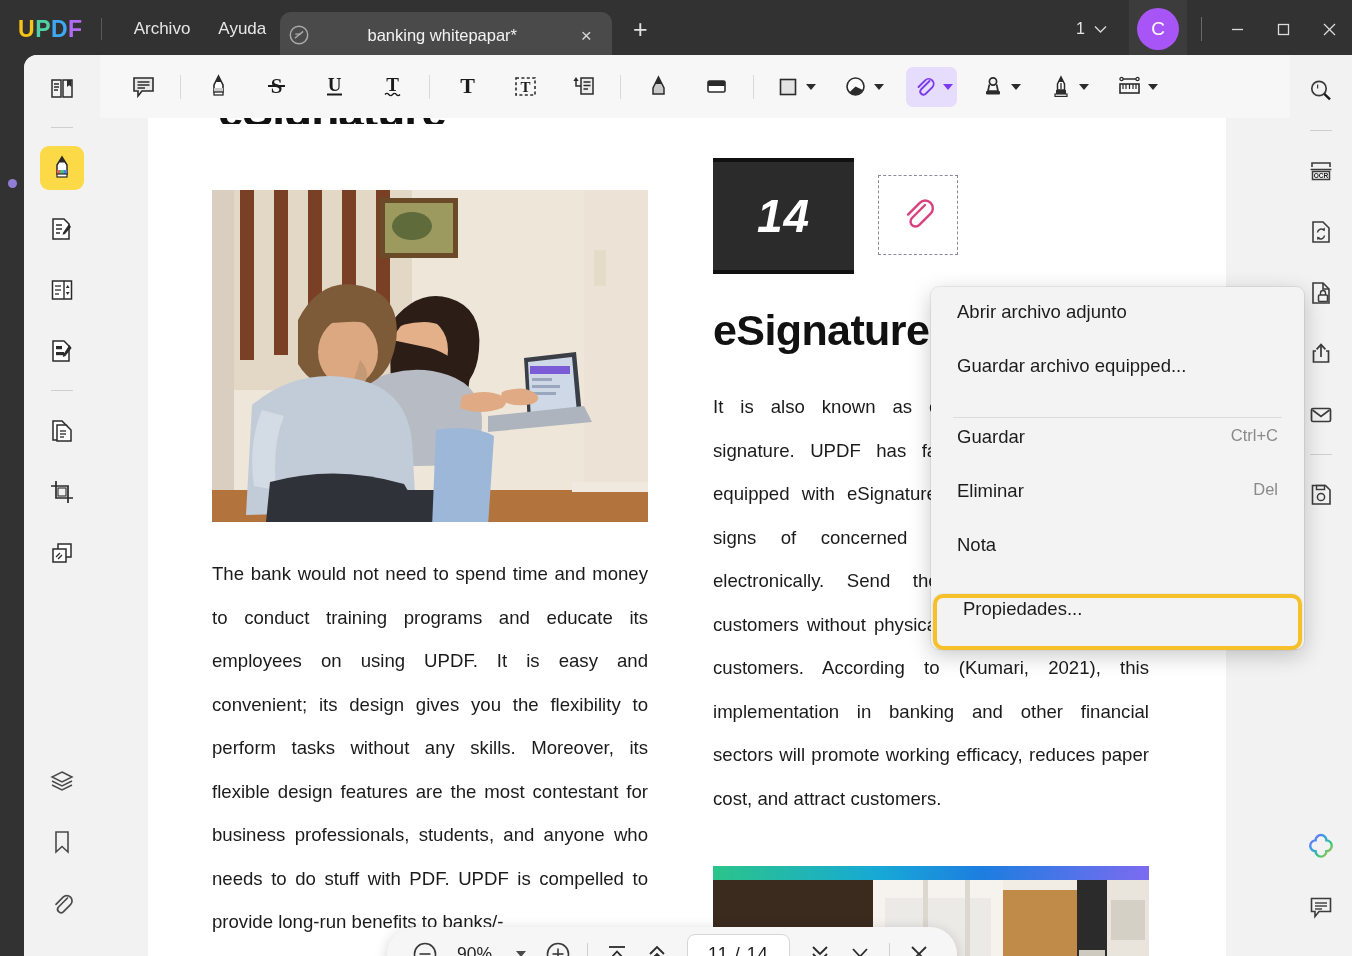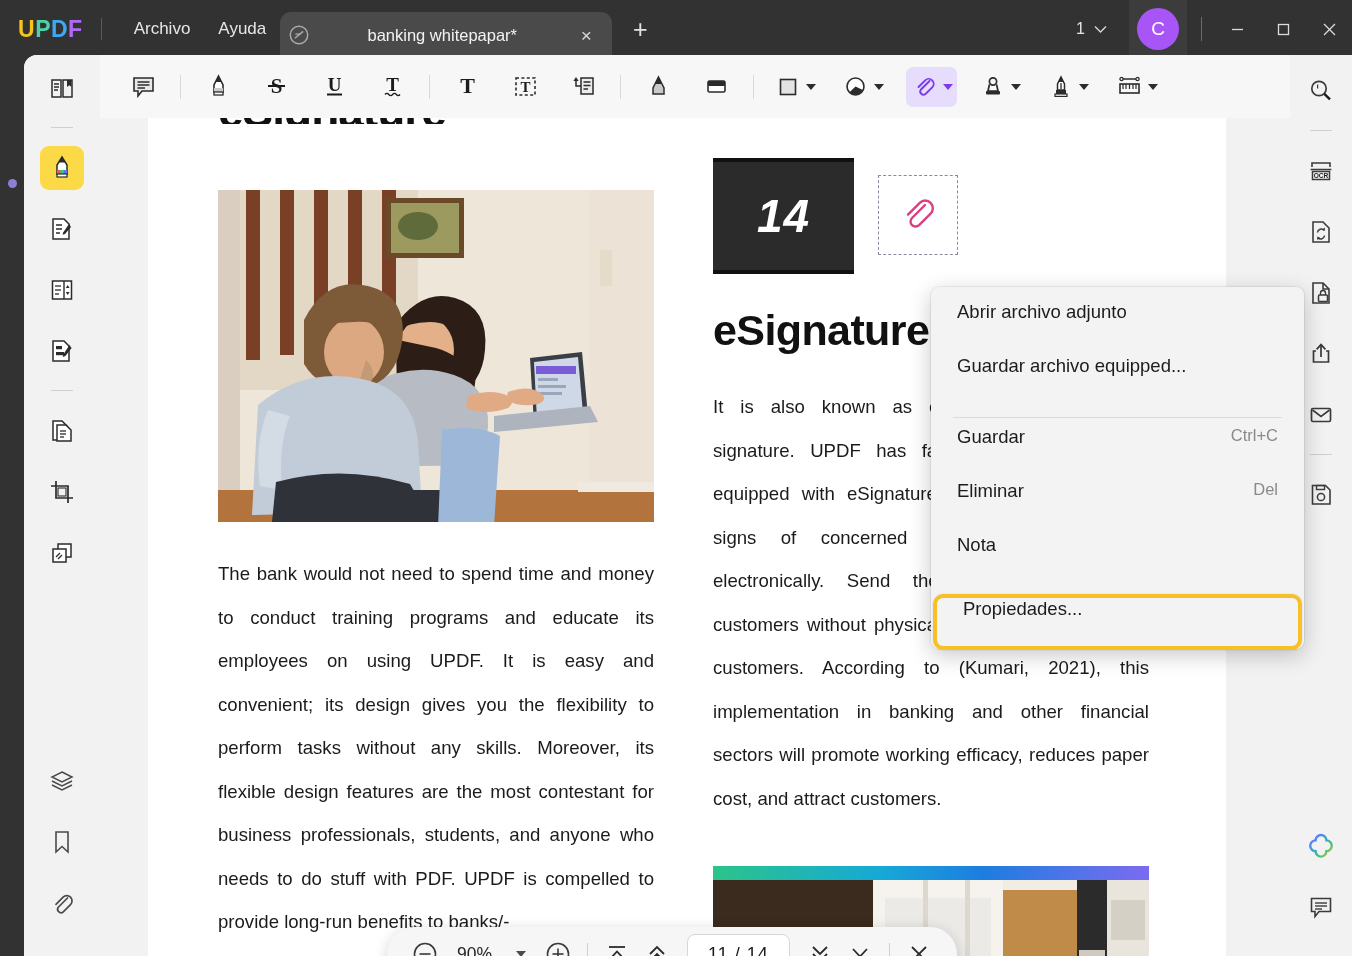--- a/index.html
+++ b/index.html
@@ -158,21 +158,21 @@
     width: 1190px; height: 838px;
     background: #f2f2f2;
     overflow: hidden;
   }
   #page {
     position: absolute; left: 48px; top: 0;
     width: 1078px; height: 1250px;
     background: #ffffff;
   }
   .col { position: absolute; top: 0; width: 436px; }
-  #colL { left: 70px; }
+  #colL { left: 64px; }
   #colR { left: 565px; }
 
   .cut-head {
     position: absolute; left: 70px; top: -34px;
     font-size: 46px; font-weight: 800; color: #111; letter-spacing: -1px;
     white-space: nowrap; overflow: hidden; height: 40px;
   }
 
   .photo {
     width: 436px; height: 332px; margin-top: 72px;

